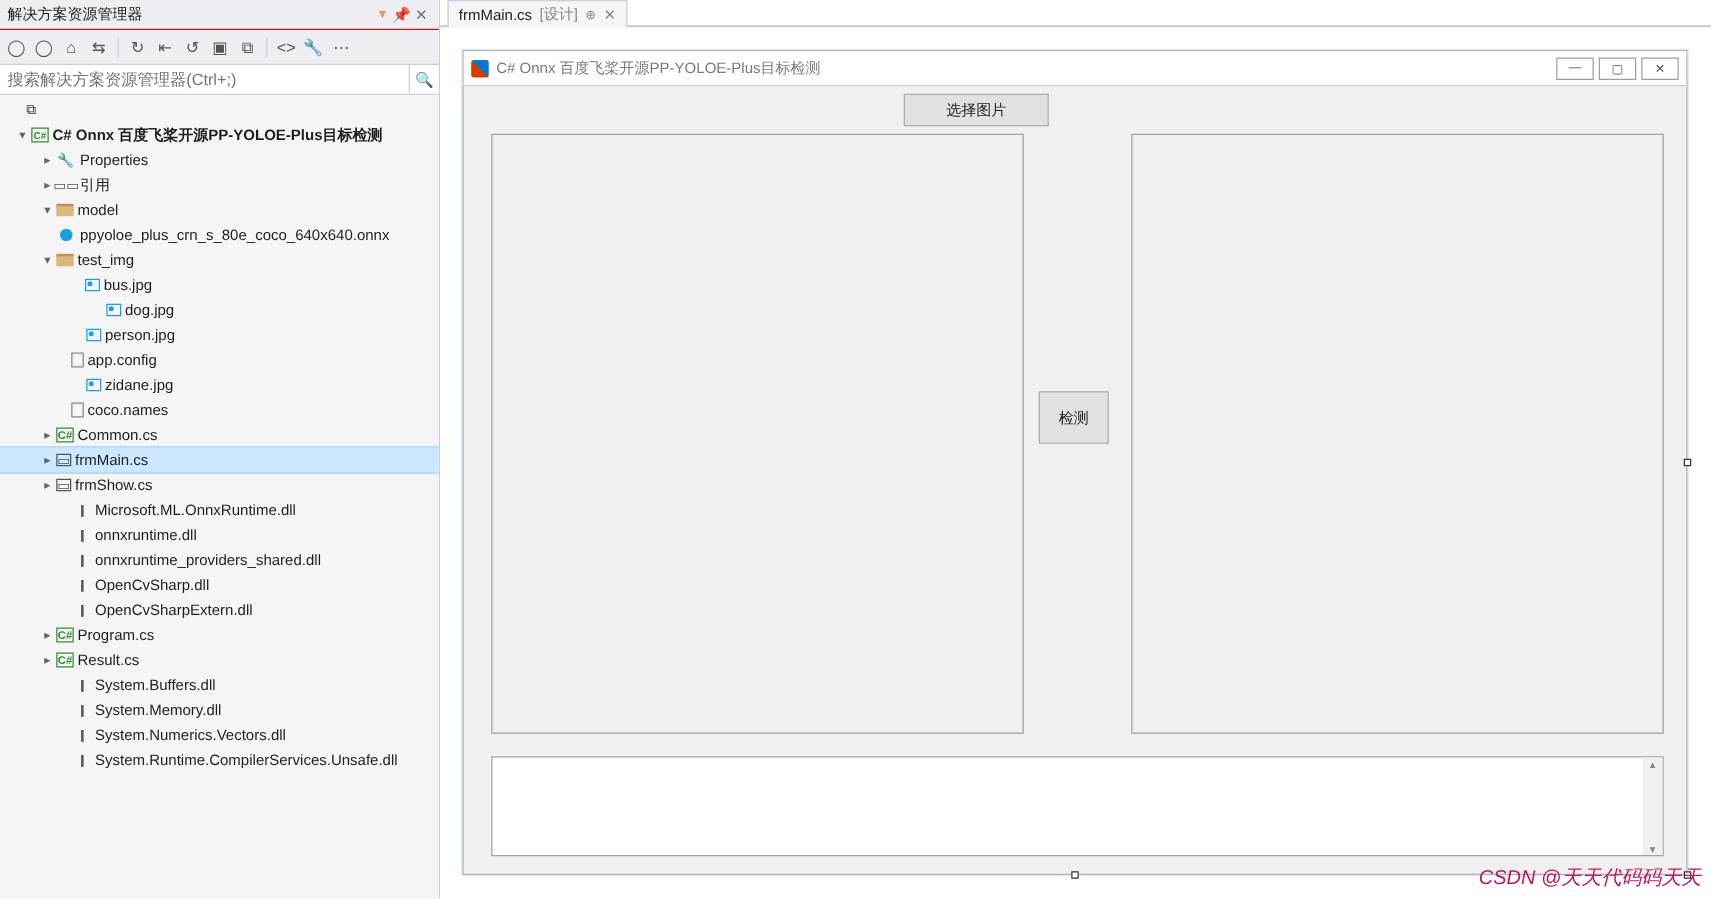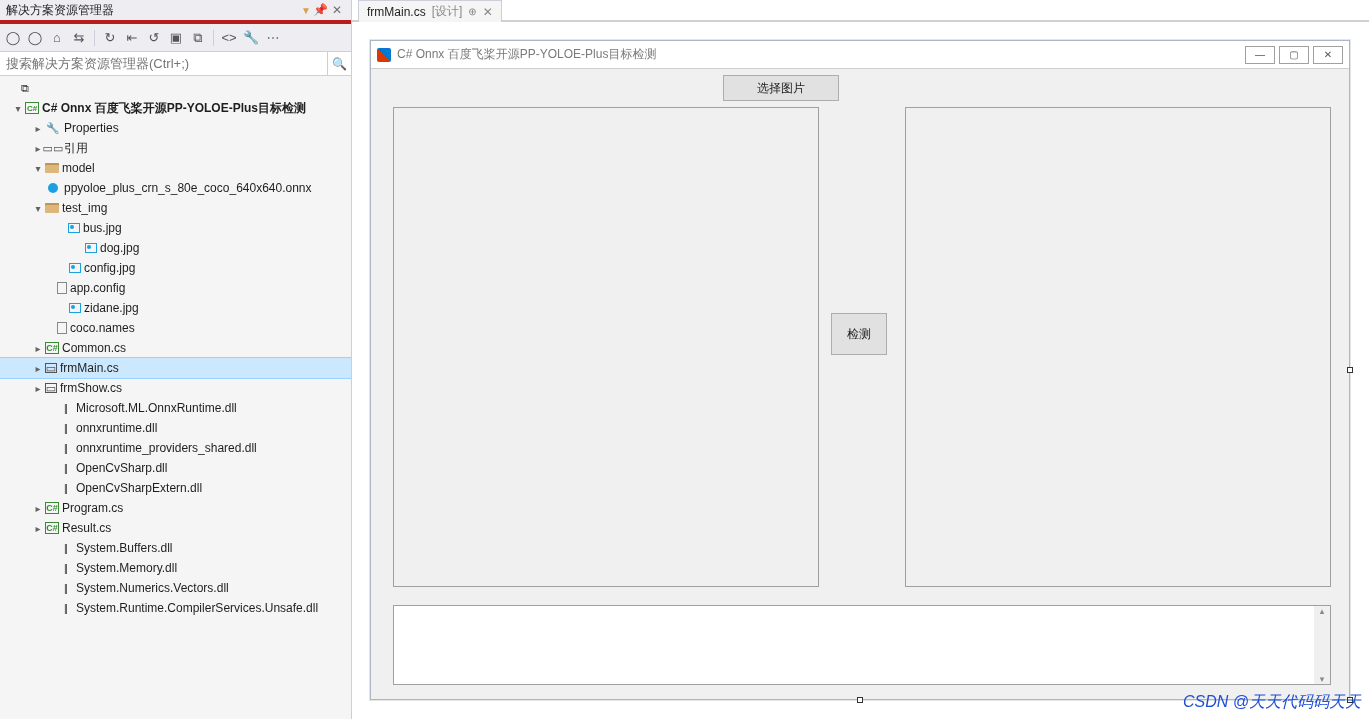--- a/index.html
+++ b/index.html
@@ -1,20 +1,20 @@
 <!DOCTYPE html>
 <html><head>
 <meta charset="utf-8">
 <style>
 * { box-sizing: border-box; margin: 0; padding: 0; font-family: "Microsoft YaHei", "Segoe UI", sans-serif; }
 body { width: 1369px; height: 719px; background: #fff; display: flex; overflow: hidden; font-size: 12px; color: #1e1e1e; }
 
 
 .panel { width: 352px; height: 100%; border-right: 1px solid #cccedb; display: flex; flex-direction: column; background: #f5f5f5; }
-.panel-title { height: 24px; background: #eeeef2; border-bottom: 4px solid #b91c1c; display: flex; align-items: center; padding: 0 6px; font-size: 12px; }
+.panel-title { height: 24px; background: #eeeef2; border-bottom: 1px solid #b91c1c; display: flex; align-items: center; padding: 0 6px; font-size: 12px; }
 .panel-title .spacer { flex: 1; }
 .panel-title .pin, .panel-title .close { width: 16px; text-align: center; color: #717171; cursor: pointer; }
 .panel-title .dropdown { color: #d8a050; font-size: 10px; margin-right: 2px; }
 .toolbar { height: 28px; background: #eeeef2; border-bottom: 1px solid #cccedb; display: flex; align-items: center; padding: 0 4px; gap: 4px; }
 .tb-btn { width: 18px; height: 18px; display: flex; align-items: center; justify-content: center; color: #555; font-size: 13px; }
 .tb-sep { width: 1px; height: 16px; background: #cccedb; margin: 0 2px; }
 .search-row { height: 24px; background: #fff; border-bottom: 1px solid #cccedb; display: flex; align-items: center; }
 .search-row input { flex: 1; border: none; outline: none; padding: 0 6px; font-size: 13px; background: transparent; }
 .search-row .mag { width: 24px; text-align: center; color: #555; border-left:1px solid #cccedb; height:100%; display:flex; align-items:center; justify-content:center;}
 .tree { flex: 1; overflow: auto; background: #f5f5f5; padding-top: 2px; }
@@ -60,21 +60,21 @@
 .pbox1 { left:22px; top:38px; width:426px; height:480px; }
 .btn-detect { left:460px; top:244px; width:56px; height:42px; }
 .pbox2 { left:534px; top:38px; width:426px; height:480px; }
 .tbox { position:absolute; left:22px; top:536px; width:938px; height:80px; border:1px solid #a0a0a0; background:#fff; }
 .tbox .scroll { position:absolute; right:0; top:0; width:16px; height:100%; background:#f0f0f0; display:flex; flex-direction:column; justify-content:space-between; align-items:center; color:#888; font-size:9px;}
 .sel-handle { position:absolute; width:6px; height:6px; background:#fff; border:1px solid #333;}
 .sh1 { right:-4px; top:50%; margin-top:-3px;}
 .sh2 { bottom:-4px; left:50%; margin-left:-3px;}
 .sh3 { right:-4px; bottom:-4px;}
 
-.watermark { position: fixed; right: 8px; bottom: 6px; color: #1d4ed8; font-size: 16px; font-style: italic; pointer-events: none; }
+.watermark { position: fixed; right: 8px; bottom: 6px; color: #be185d; font-size: 16px; font-style: italic; pointer-events: none; }
 </style>
 </head>
 <body>
 
 <div class="panel">
   <div class="panel-title">
     <span>解决方案资源管理器</span>
     <span class="spacer"></span>
     <span class="dropdown">▼</span>
     <span class="pin">📌</span>
@@ -143,21 +143,21 @@
         <span class="label">bus.jpg</span>
       </div>
     <div class="node" style="padding-left:72px">
         <span class="expander blank">▸</span>
         <span class="icon ic-img"></span>
         <span class="label">dog.jpg</span>
       </div>
     <div class="node" style="padding-left:56px">
         <span class="expander blank">▸</span>
         <span class="icon ic-img"></span>
-        <span class="label">config.jpg</span>
+        <span class="label">person.jpg</span>
       </div>
     <div class="node" style="padding-left:44px">
         <span class="expander blank">▸</span>
         <span class="icon ic-cfg"></span>
         <span class="label">app.config</span>
       </div>
     <div class="node" style="padding-left:56px">
         <span class="expander blank">▸</span>
         <span class="icon ic-img"></span>
         <span class="label">zidane.jpg</span>

